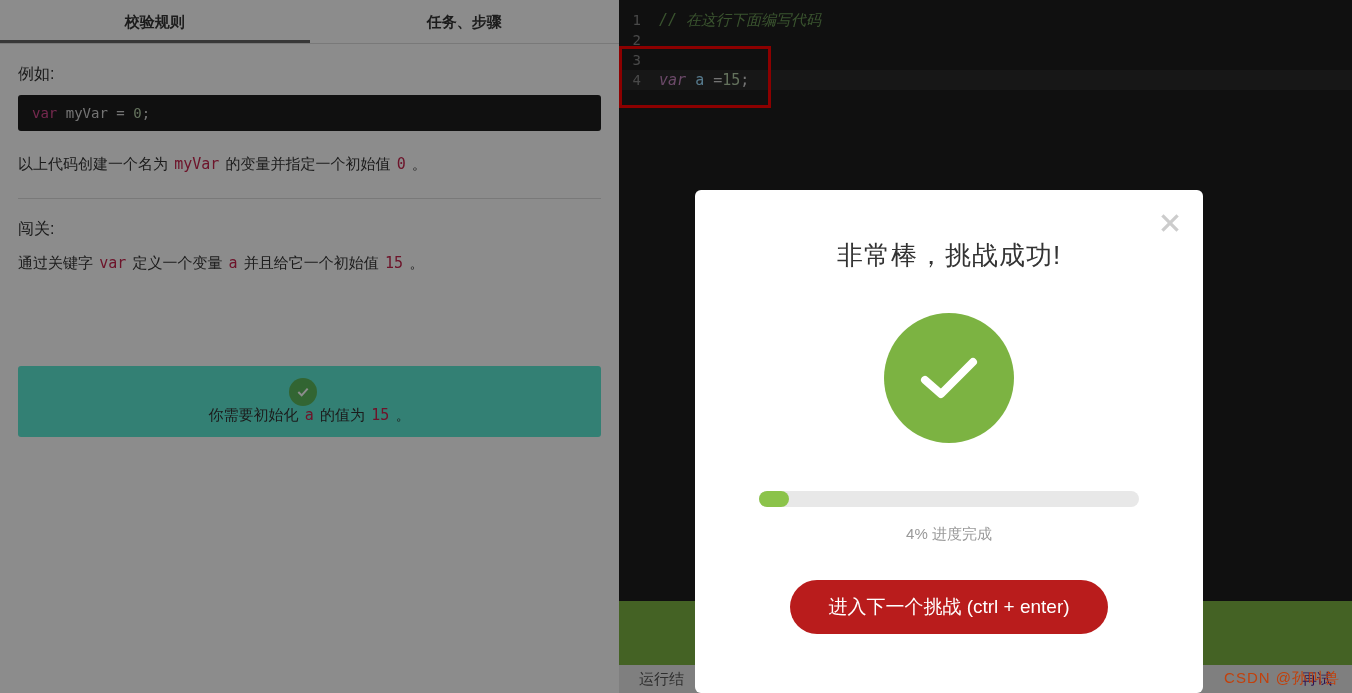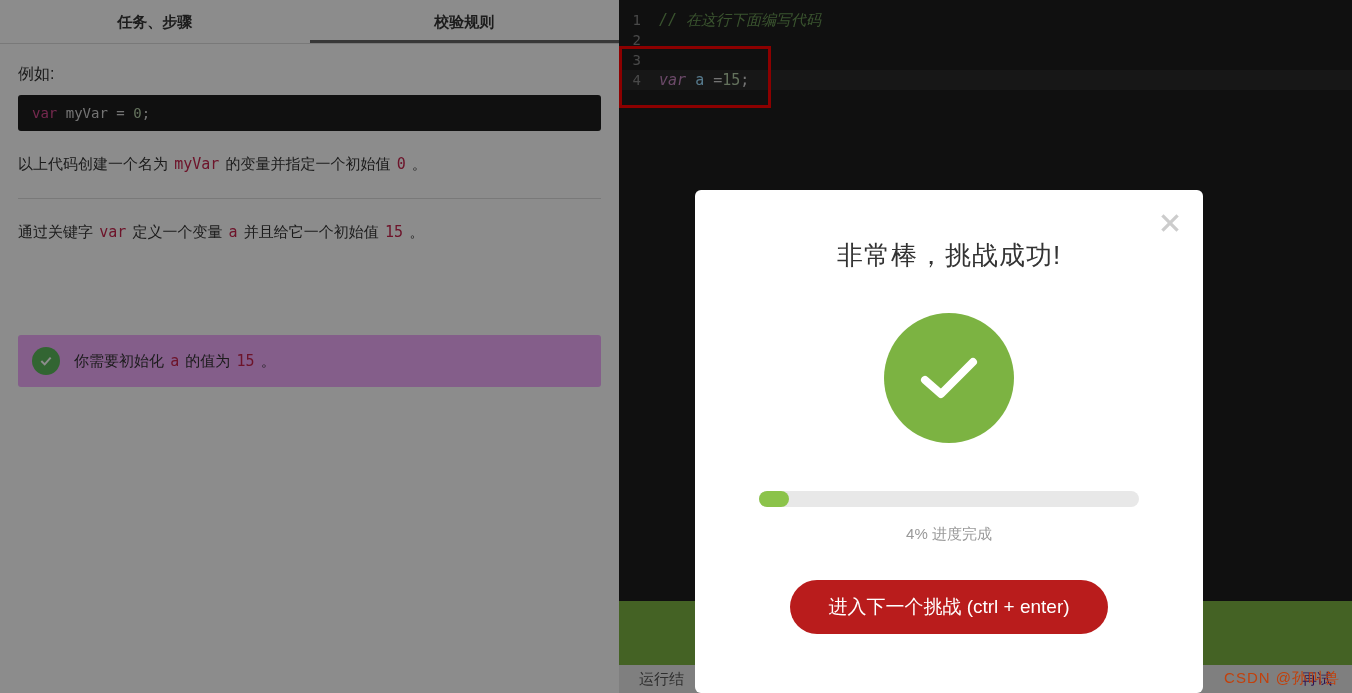--- a/index.html
+++ b/index.html
@@ -20,21 +20,21 @@
     .kw-var { color: #d64a8f; }
     .kw-id { color: #d4d4d4; }
     .kw-num { color: #b5cea8; }
     .kw-punc { color: #d4d4d4; }
     
     .desc-line { margin-bottom: 18px; line-height: 1.7; }
     .inline-code { font-family: Consolas, monospace; color: #c7254e; background: transparent; padding: 0 2px; }
     
     .hr { border: none; border-top: 1px solid #ddd; margin: 20px 0; }
     
-    .result-box { background: #f0abfc; border-radius: 3px; padding: 12px 14px; margin-top: 90px; display: flex; align-items: center; }
+    .result-box { background: #5eead4; border-radius: 3px; padding: 12px 14px; margin-top: 90px; display: flex; align-items: center; flex-direction: column; }
     .check-circle { width: 28px; height: 28px; background: #5cb85c; border-radius: 50%; display: inline-flex; align-items: center; justify-content: center; margin-right: 14px; flex-shrink: 0; }
     .check-circle svg { width: 16px; height: 16px; }
     .result-text { color: #333; font-size: 15px; }
     
     
     .right-panel { flex: 1; height: 100%; background: #1e1e1e; position: relative; display: flex; flex-direction: column; }
     .editor-area { flex: 1; padding: 10px 0 0 0; font-family: Consolas, monospace; font-size: 15px; color: #d4d4d4; position: relative; }
     .editor-line { display: flex; height: 20px; line-height: 20px; }
     .gutter { width: 32px; text-align: right; color: #858585; padding-right: 10px; font-size: 14px; }
     .line-content { flex: 1; padding-left: 8px; }
@@ -68,32 +68,33 @@
     
     
     .watermark { position: absolute; right: 12px; bottom: 5px; color: #c2410c; font-size: 15px; z-index: 200; letter-spacing: 1px; }
   </style>
 </head>
 <body>
 
 <div class="container">
   <div class="left-panel">
     <div class="tabs">
+      <div class="tab active">校验规则</div>
       <div class="tab">任务、步骤</div>
-      <div class="tab active">校验规则</div>
     </div>
     <div class="content">
       <div class="section-title">例如:</div>
       <div class="code-block">
         <span class="kw-var">var</span><span> </span><span class="kw-id">myVar</span><span class="kw-punc"> = </span><span class="kw-num">0</span><span class="kw-punc">;</span>
       </div>
       <div class="desc-line">
         <span>以上代码创建一个名为 </span><span class="inline-code">myVar</span><span> 的变量并指定一个初始值 </span><span class="inline-code">0</span><span> 。</span>
       </div>
       <hr class="hr">
+      <div class="section-title">闯关:</div>
       <div class="desc-line">
         <span>通过关键字 </span><span class="inline-code">var</span><span> 定义一个变量 </span><span class="inline-code">a</span><span> 并且给它一个初始值 </span><span class="inline-code">15</span><span> 。</span>
       </div>
       <div class="result-box">
         <span class="check-circle">
           <svg viewBox="0 0 24 24" fill="none" stroke="#fff" stroke-width="3">
               <polyline points="5,12 10,17 19,7"></polyline>
             </svg>
         </span>
         <span class="result-text">

